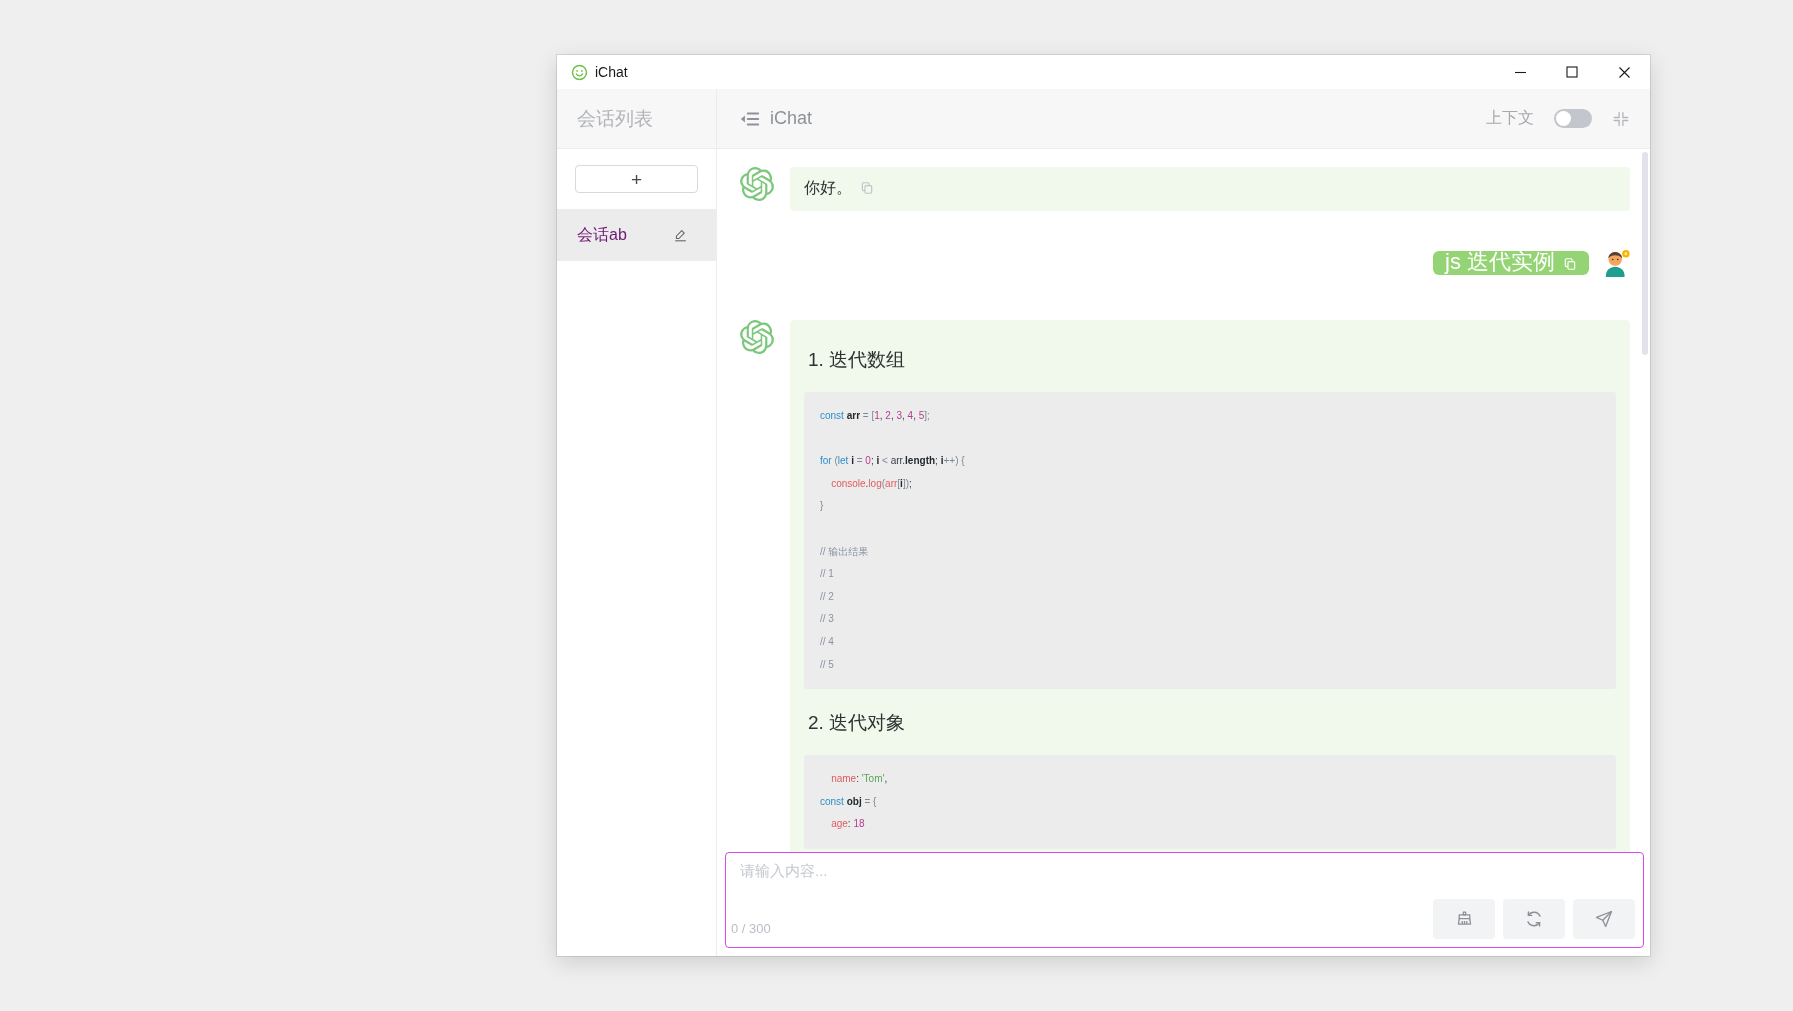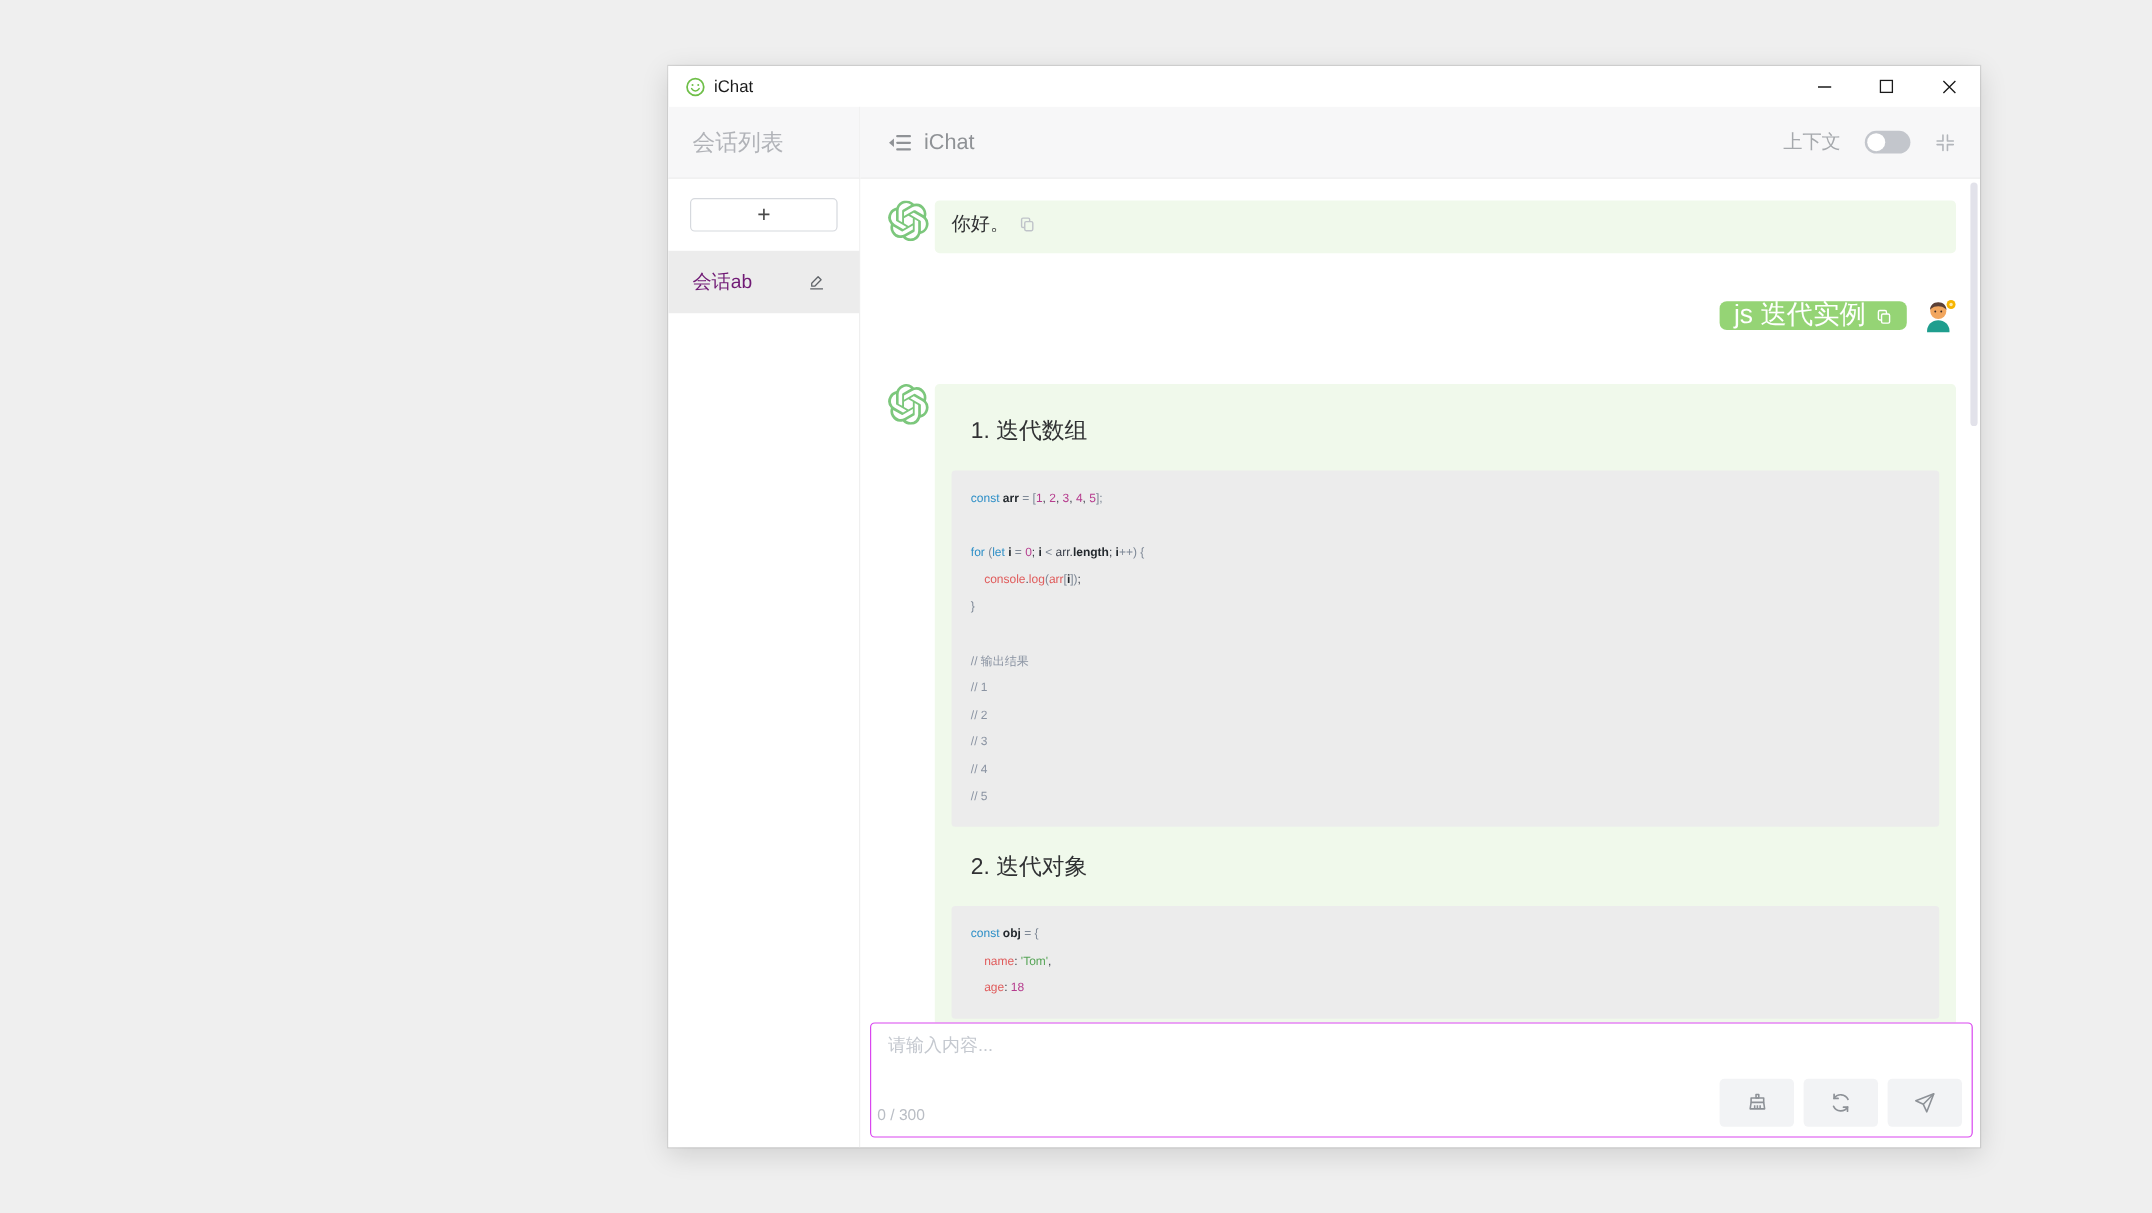--- a/index.html
+++ b/index.html
@@ -33,31 +33,31 @@
                padding:0 20px 0 22px;flex:0 0 auto}
   .chat-header .hd-left{display:flex;align-items:center;gap:9px;color:#8f9296;font-size:18px}
   .hd-right{margin-left:auto;display:flex;align-items:center}
   .ctx-label{font-size:16px;color:#a6a9ad;margin-right:20px}
   .toggle{width:38px;height:19px;border-radius:10px;background:#c3c6cc;position:relative;cursor:pointer}
   .toggle .knob{position:absolute;left:2px;top:2px;width:15px;height:15px;border-radius:50%;background:#fff}
   .compress{margin-left:20px;color:#b3b6bb;display:flex;cursor:pointer}
 
   
   .chat-scroll{flex:1;min-height:0;overflow:hidden;position:relative;background:#fff}
-  .msg-row{display:flex;align-items:flex-start;gap:5px;padding:0 20px 0 23px;margin-top:40px}
+  .msg-row{display:flex;align-items:flex-start;gap:16px;padding:0 20px 0 23px;margin-top:40px}
   .msg-row:first-child{margin-top:18px}
   .msg-row.user{justify-content:flex-end;gap:12px;padding-right:17px}
   .avatar{width:34px;height:34px;flex:0 0 auto;display:flex}
   .msg-row.user .avatar{width:32px;height:32px;margin-top:-3px}
   .bubble-a{flex:1;background:#f0f9eb;border-radius:4px;padding:10px 14px;font-size:16px;color:#303133;line-height:22px}
   .bubble-a.rich{padding:6px 14px 20px}
   .bubble-u{background:#95d475;border-radius:6px;padding:0 12px;font-size:22px;color:#fff;line-height:22px}
   .copy-ic{display:inline-block;vertical-align:-2px;margin-left:8px;color:#bfc3c9}
   .bubble-u .copy-ic{color:#fff}
-  .msg-heading{font-size:19px;line-height:28px;margin:20px 16px 0;color:#303133;font-weight:400}
+  .msg-heading{font-size:19px;line-height:28px;margin:20px 4px 0;color:#303133;font-weight:400}
   .code-block{margin-top:18px;background:#ececec;border-radius:3px;padding:13px 16px;
               font-family:Liberation Sans, sans-serif;font-size:10px;line-height:22.6px;overflow:hidden}
   .code-line{white-space:pre}
   .tk-kw{color:#2e8fc7}
   .tk-var{color:#24292e;font-weight:bold}
   .tk-num{color:#b63c8e}
   .tk-fn{color:#e05c5c}
   .tk-str{color:#58a558}
   .tk-cmt{color:#8a93a2}
   .tk-op{color:#7e8896}
@@ -213,22 +213,22 @@
                   <div class="code-line">&nbsp;</div>
                   <div class="code-line"><span class="tk-cmt">// 输出结果</span></div>
                   <div class="code-line"><span class="tk-cmt">// 1</span></div>
                   <div class="code-line"><span class="tk-cmt">// 2</span></div>
                   <div class="code-line"><span class="tk-cmt">// 3</span></div>
                   <div class="code-line"><span class="tk-cmt">// 4</span></div>
                   <div class="code-line"><span class="tk-cmt">// 5</span></div>
                 </div>
                 <div class="msg-heading">2. 迭代对象</div>
                 <div class="code-block">
+                  <div class="code-line"><span class="tk-pl">    </span><span class="tk-fn">name</span><span class="tk-pl">: </span><span class="tk-str">'Tom'</span><span class="tk-pl">,</span></div>
                   <div class="code-line"><span class="tk-kw">const</span><span class="tk-pl"> </span><span class="tk-var">obj</span><span class="tk-pl"> </span><span class="tk-op">=</span><span class="tk-pl"> </span><span class="tk-op">{</span></div>
-                  <div class="code-line"><span class="tk-pl">    </span><span class="tk-fn">name</span><span class="tk-pl">: </span><span class="tk-str">'Tom'</span><span class="tk-pl">,</span></div>
                   <div class="code-line"><span class="tk-pl">    </span><span class="tk-fn">age</span><span class="tk-pl">: </span><span class="tk-num">18</span></div>
                 </div>
               </div>
             </div>
           </div>
         <div class="scroll-thumb"></div>
       </div>
 
       <div class="composer">
         <div class="composer-box">

